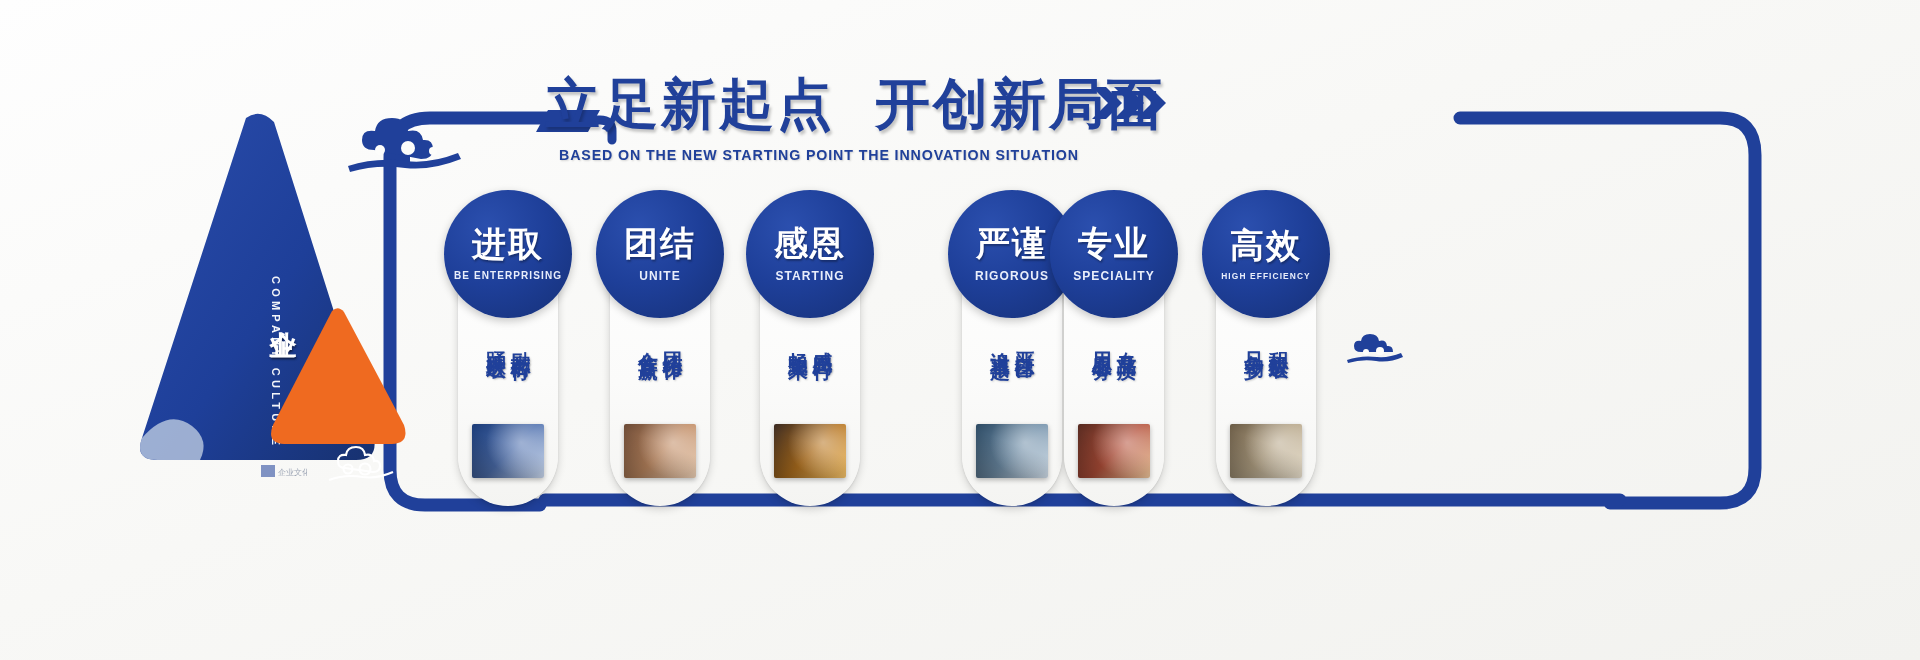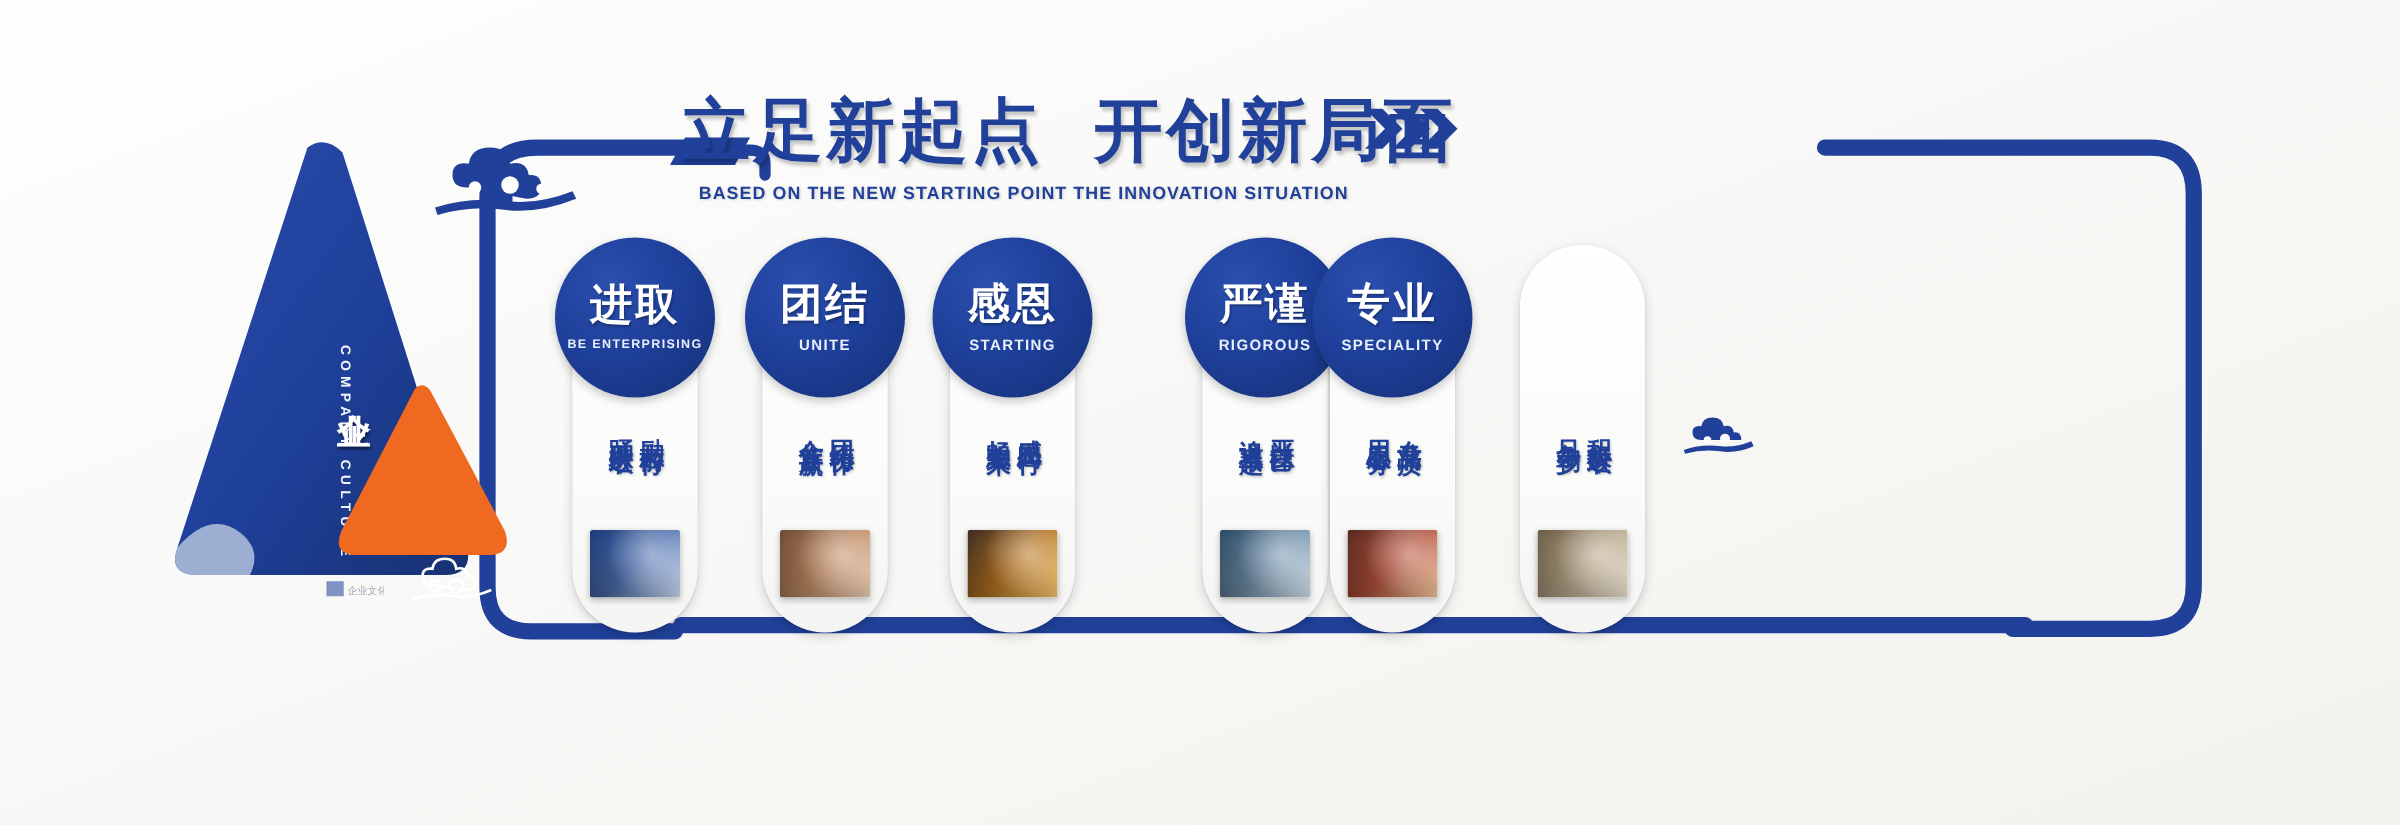--- a/index.html
+++ b/index.html
@@ -274,20 +274,24 @@
         <div class="vtext">
           <div class="vcol">专业品质</div>
           <div class="vcol">用心服务</div>
         </div>
         <div class="photo">
           <div style="background: linear-gradient(135deg, rgb(85, 42, 32) 0%, rgb(180, 80, 58) 52%, rgb(234, 196, 154) 100%);"></div>
           <div style="background: radial-gradient(circle at 68% 34%, rgba(255, 255, 255, 0.45) 0%, rgba(255, 255, 255, 0) 58%), linear-gradient(20deg, rgba(0, 0, 0, 0.35) 0%, rgba(0, 0, 0, 0) 60%);"></div>
         </div>
       </div>
       <div class="pill" style="left: 1216px;">
+        <div class="badge">
+          <div class="badge-cn">高效</div>
+          <div class="badge-en" style="font-size: 8.4px;">HIGH EFFICIENCY</div>
+        </div>
         <div class="vtext">
           <div class="vcol">积极进取</div>
           <div class="vcol">只争朝夕</div>
         </div>
         <div class="photo">
           <div style="background: linear-gradient(135deg, rgb(106, 91, 70) 0%, rgb(182, 165, 135) 52%, rgb(230, 221, 203) 100%);"></div>
           <div style="background: radial-gradient(circle at 68% 34%, rgba(255, 255, 255, 0.45) 0%, rgba(255, 255, 255, 0) 58%), linear-gradient(20deg, rgba(0, 0, 0, 0.35) 0%, rgba(0, 0, 0, 0) 60%);"></div>
         </div>
       </div>
     </div>

